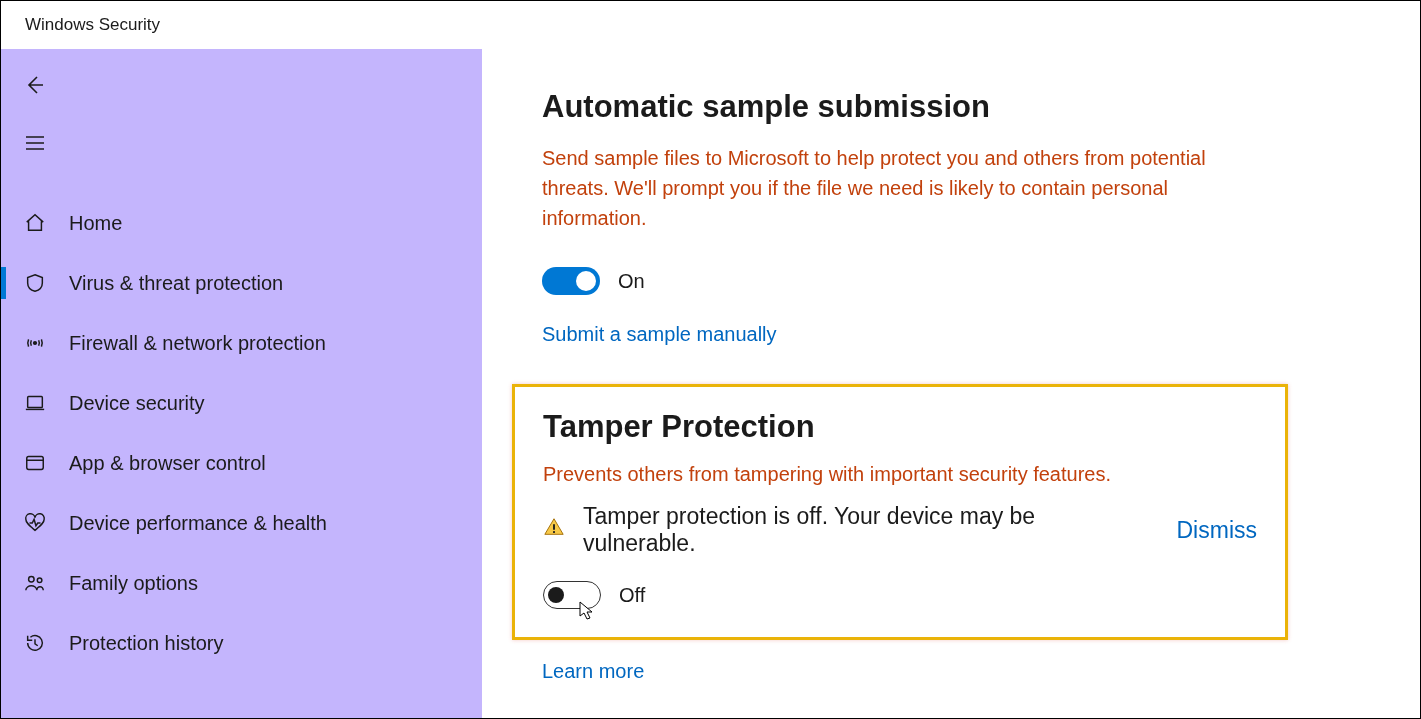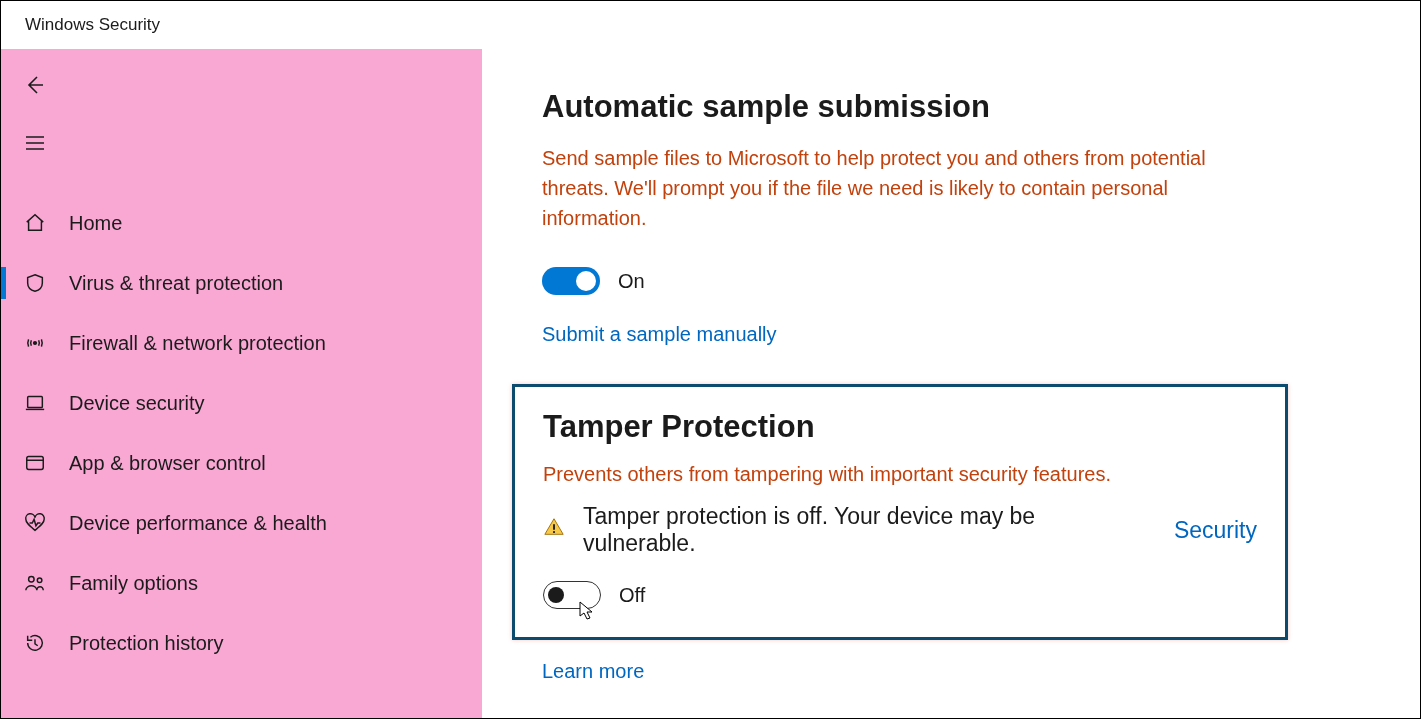--- a/index.html
+++ b/index.html
@@ -18,21 +18,21 @@
     align-items: center;
     font-size: 17px;
     font-weight: 400;
   }
   .body-wrap {
     display: flex;
     height: calc(100% - 48px);
   }
   .sidebar {
     width: 481px;
-    background: #f9a8d4;
+    background: #c4b5fd;
     padding-top: 14px;
   }
   .sb-iconbtn {
     width: 60px; height: 44px;
     display: flex; align-items: center; justify-content: center;
     margin-left: 4px;
     cursor: pointer;
   }
   .sb-iconbtn svg { width: 24px; height: 24px; stroke:#1b1b1b; }
   .sb-spacer { height: 28px; }
@@ -98,21 +98,21 @@
   .toggle-label { font-size:20px; }
   .link {
     color:#0067c0;
     font-size:20px;
     cursor:pointer;
   }
   .section2 {
     margin-top: 38px;
   }
   .highlight-box {
-    border:3px solid #0c4a6e;
+    border:3px solid #eab308;
     padding: 22px 28px 28px 28px;
     margin-left: -30px;
     width: 776px;
     box-shadow: 0 0 4px rgba(225,72,61,.3);
   }
   .warn-row {
     display:flex; align-items:center; gap:18px;
     font-size:23px; margin:14px 0 24px 0;
   }
   .warn-icon svg { width:22px; height:22px; }
@@ -232,21 +232,21 @@
         <p class="desc" style="margin-bottom:10px">Prevents others from tampering with important security features.</p>
         <div class="warn-row">
           <span class="warn-icon">
             <svg viewBox="0 0 24 24">
                 <path d="M12 3 L22 20 H2 Z" fill="#f7c948" stroke="#a06a00" stroke-width="1"></path>
                 <rect x="11" y="9" width="2" height="6" fill="#1b1b1b"></rect>
                 <rect x="11" y="16.5" width="2" height="2" fill="#1b1b1b"></rect>
               </svg>
           </span>
           <span>Tamper protection is off. Your device may be vulnerable.</span>
-          <span class="dismiss">Security</span>
+          <span class="dismiss">Dismiss</span>
         </div>
         <div class="toggle-row" style="margin-bottom:0; position:relative;">
           <div class="toggle off"></div>
           <span class="toggle-label">Off</span>
           <svg class="cursor-img" style="left:36px; top:20px;" viewBox="0 0 16 20">
               <path d="M1 1 L1 15 L5 12 L8 18 L11 17 L8 11 L13 11 Z" fill="#fff" stroke="#000" stroke-width="1"></path>
             </svg>
         </div>
       </div>
       <div class="link learn-more">Learn more</div>

